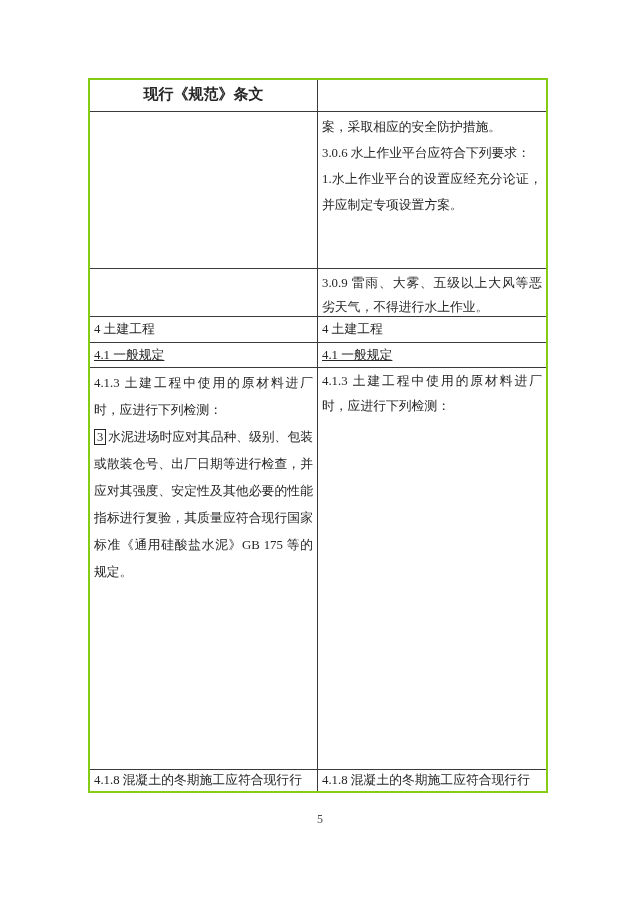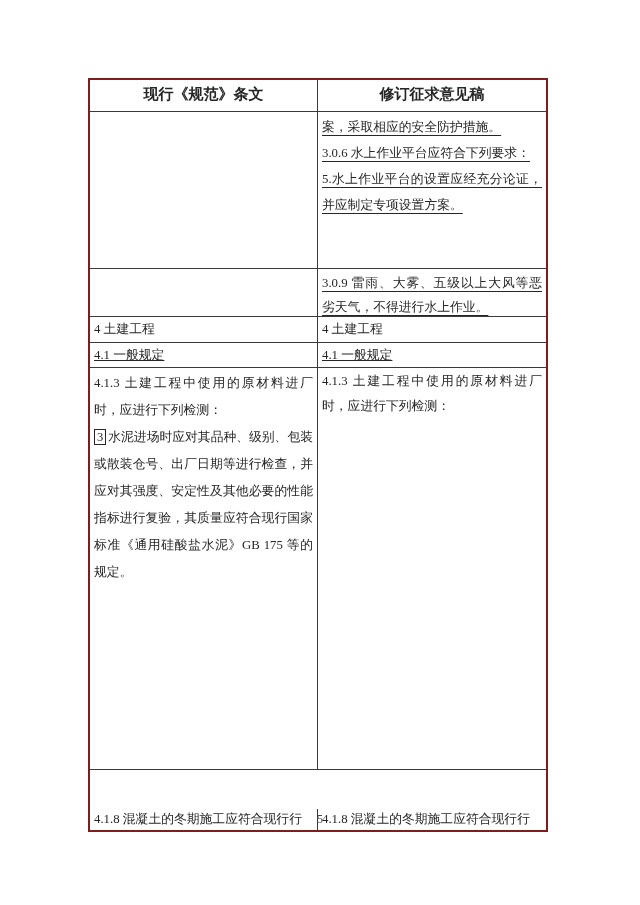--- a/index.html
+++ b/index.html
@@ -14,21 +14,21 @@
     background: #ffffff;
     font-family: "Liberation Serif", "DejaVu Serif", serif;
     color: #262626;
     overflow: hidden;
   }
   .doc-table {
     position: absolute;
     left: 88px;
     top: 78px;
     width: 460px;
-    border: 2px solid #7f1d1d;
+    border: 2px solid #84cc16;
     box-sizing: border-box;
     background: #ffffff;
   }
   .row {
     display: flex;
     border-bottom: 1px solid #3a3a3a;
     box-sizing: border-box;
   }
   .row:last-child { border-bottom: none; }
   .cell {
@@ -55,25 +55,24 @@
   .r1 .cell { line-height: 26px; }
   .r2 { height: 48px; }
   .r2 .cell { line-height: 24px; }
   .r3 { height: 26px; align-items: center; }
   .r3 .cell { line-height: 21px; padding-top: 2px; }
   .r4 { height: 25px; }
   .r4 .cell { line-height: 20px; padding-top: 2px; text-decoration: underline; }
   .r5 { height: 402px; }
   .r5 .cell.left { line-height: 27px; }
   .r5 .cell.right { line-height: 25px; padding-top: 1px; }
-  .r6 { height: 21px; margin-top: 39px; }
+  .r6 { height: 21px; }
   .r6 .cell { line-height: 17px; padding-top: 2px; }
 
   .u {
-    text-decoration: underline;
     text-underline-offset: 4px;
     text-decoration-thickness: 1px;
   }
   .boxed {
     display: inline-block;
     border: 1px solid #262626;
     line-height: 14px;
     padding: 0 2px;
     margin-right: 2px;
     font-size: 12.5px;
@@ -90,29 +89,28 @@
 </style>
 </head>
 <body>
 
 <div class="page">
 
   <div class="doc-table">
 
     <div class="row header-row">
       <div class="cell left">现行《规范》条文</div>
-      <div class="cell right">修订征求意见稿</div>
     </div>
 
     <div class="row r1">
       <div class="cell left"></div>
       <div class="cell right">
         <p class="u">案，采取相应的安全防护措施。</p>
         <p class="u">3.0.6 水上作业平台应符合下列要求：</p>
-        <p class="u">5.水上作业平台的设置应经充分论证，并应制定专项设置方案。</p>
+        <p class="u">1.水上作业平台的设置应经充分论证，并应制定专项设置方案。</p>
       </div>
     </div>
 
     <div class="row r2">
       <div class="cell left"></div>
       <div class="cell right">
         <p class="u">3.0.9 雷雨、大雾、五级以上大风等恶劣天气，不得进行水上作业。</p>
       </div>
     </div>
 

